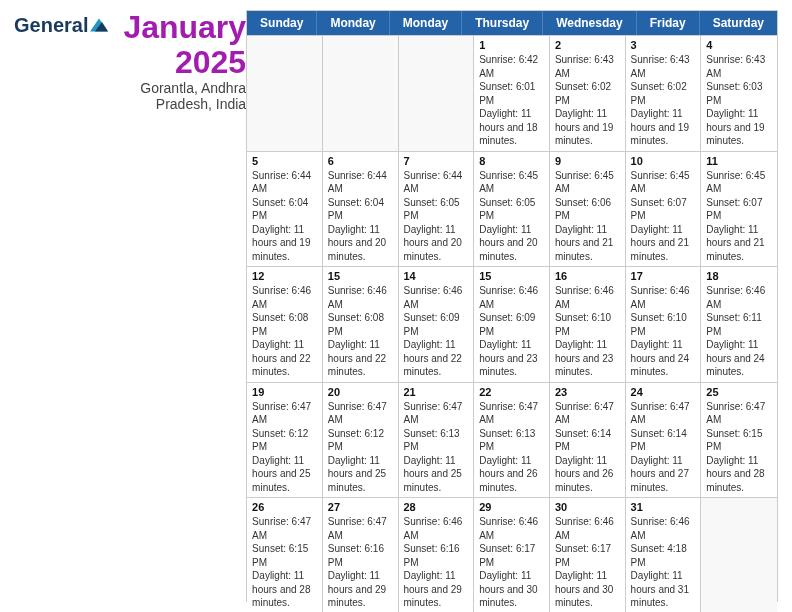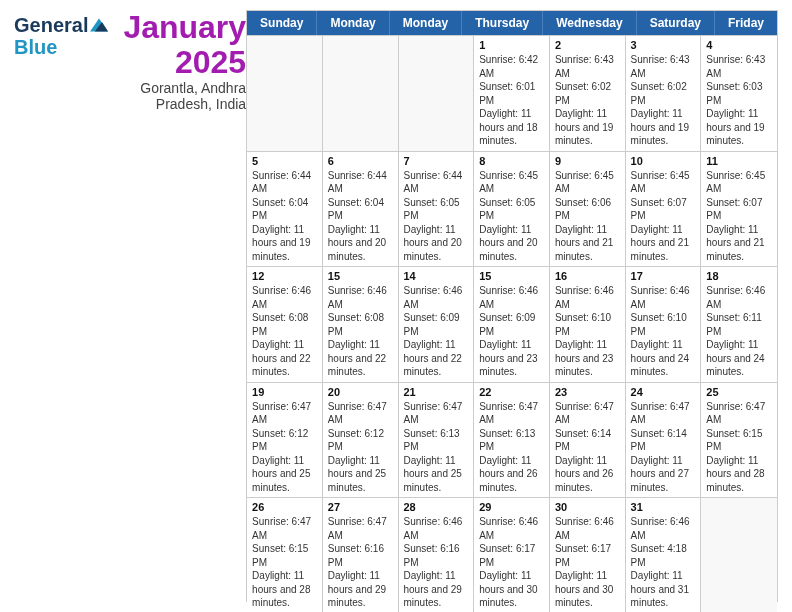--- a/index.html
+++ b/index.html
@@ -112,38 +112,37 @@
   <div class="header">
     <div class="logo">
       <div>
         <div style="display:flex;align-items:center;">
           <span class="logo-text">General</span>
           <svg class="logo-icon" viewBox="0 0 30 22" xmlns="http://www.w3.org/2000/svg">
             <polygon points="0,22 15,0 30,22" fill="#2196c4"></polygon>
             <polygon points="8,22 20,6 30,22" fill="#1a3a5c"></polygon>
           </svg>
         </div>
-        <div class="logo-text" style="color:#2196c4;">Blue</div>
       </div>
     </div>
     <div class="title-block">
       <div class="month-title">January 2025</div>
       <div class="subtitle">Gorantla, Andhra Pradesh, India</div>
     </div>
   </div>
 
   <div class="calendar">
     <div class="cal-header-row">
     <div class="cal-header-cell">Sunday</div>
         <div class="cal-header-cell">Monday</div>
         <div class="cal-header-cell">Monday</div>
         <div class="cal-header-cell">Thursday</div>
         <div class="cal-header-cell">Wednesday</div>
+        <div class="cal-header-cell">Friday</div>
         <div class="cal-header-cell">Saturday</div>
-        <div class="cal-header-cell">Friday</div>
       </div>
     <div class="cal-body">
     <div class="cal-week">
           <div class="cal-cell empty"></div>
           <div class="cal-cell empty"></div>
           <div class="cal-cell empty"></div>
           <div class="cal-cell">
             <div class="day-num">1</div>
             <div class="day-info">
               <div>Sunrise: 6:42 AM</div>

